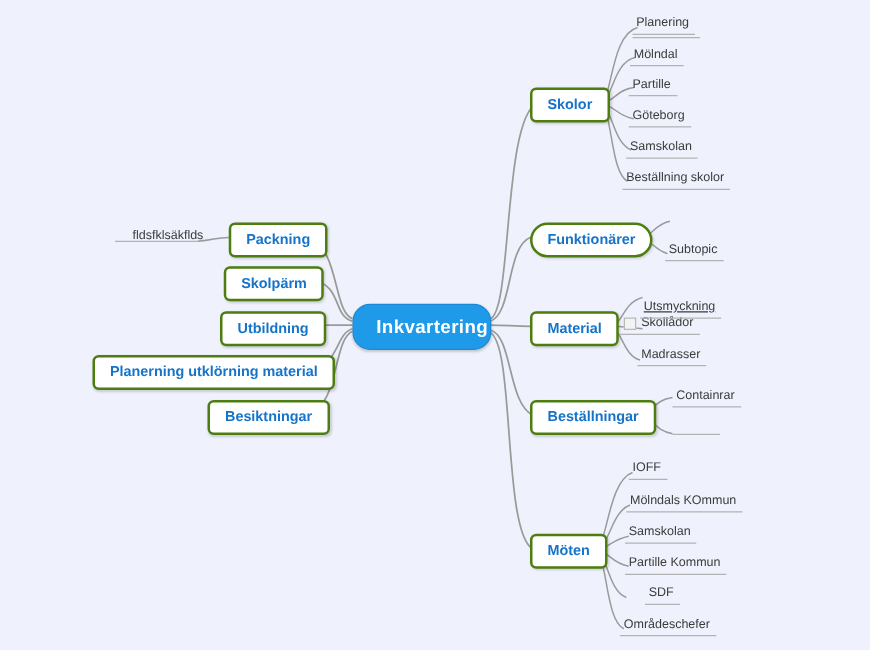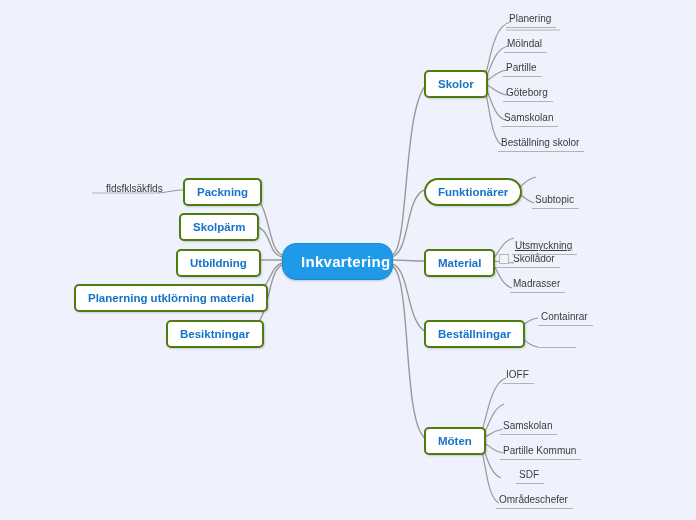--- a/index.html
+++ b/index.html
@@ -191,20 +191,23 @@
   <div class="node leaf-node leaf-empty" style="left:538px; top:347px;">
     <span></span>
   </div>
 
   <div class="node topic-node" style="left:424px; top:427px;">
     <span>Möten</span>
   </div>
   <div class="node leaf-node" style="left:503px; top:368px;">
     <span>IOFF</span>
   </div>
+  <div class="node leaf-node" style="left:501px; top:394px;">
+    <span>Mölndals KOmmun</span>
+  </div>
   <div class="node leaf-node" style="left:500px; top:419px;">
     <span>Samskolan</span>
   </div>
   <div class="node leaf-node" style="left:500px; top:444px;">
     <span>Partille Kommun</span>
   </div>
   <div class="node leaf-node" style="left:516px; top:468px;">
     <span>SDF</span>
   </div>
   <div class="node leaf-node" style="left:496px; top:493px;">

